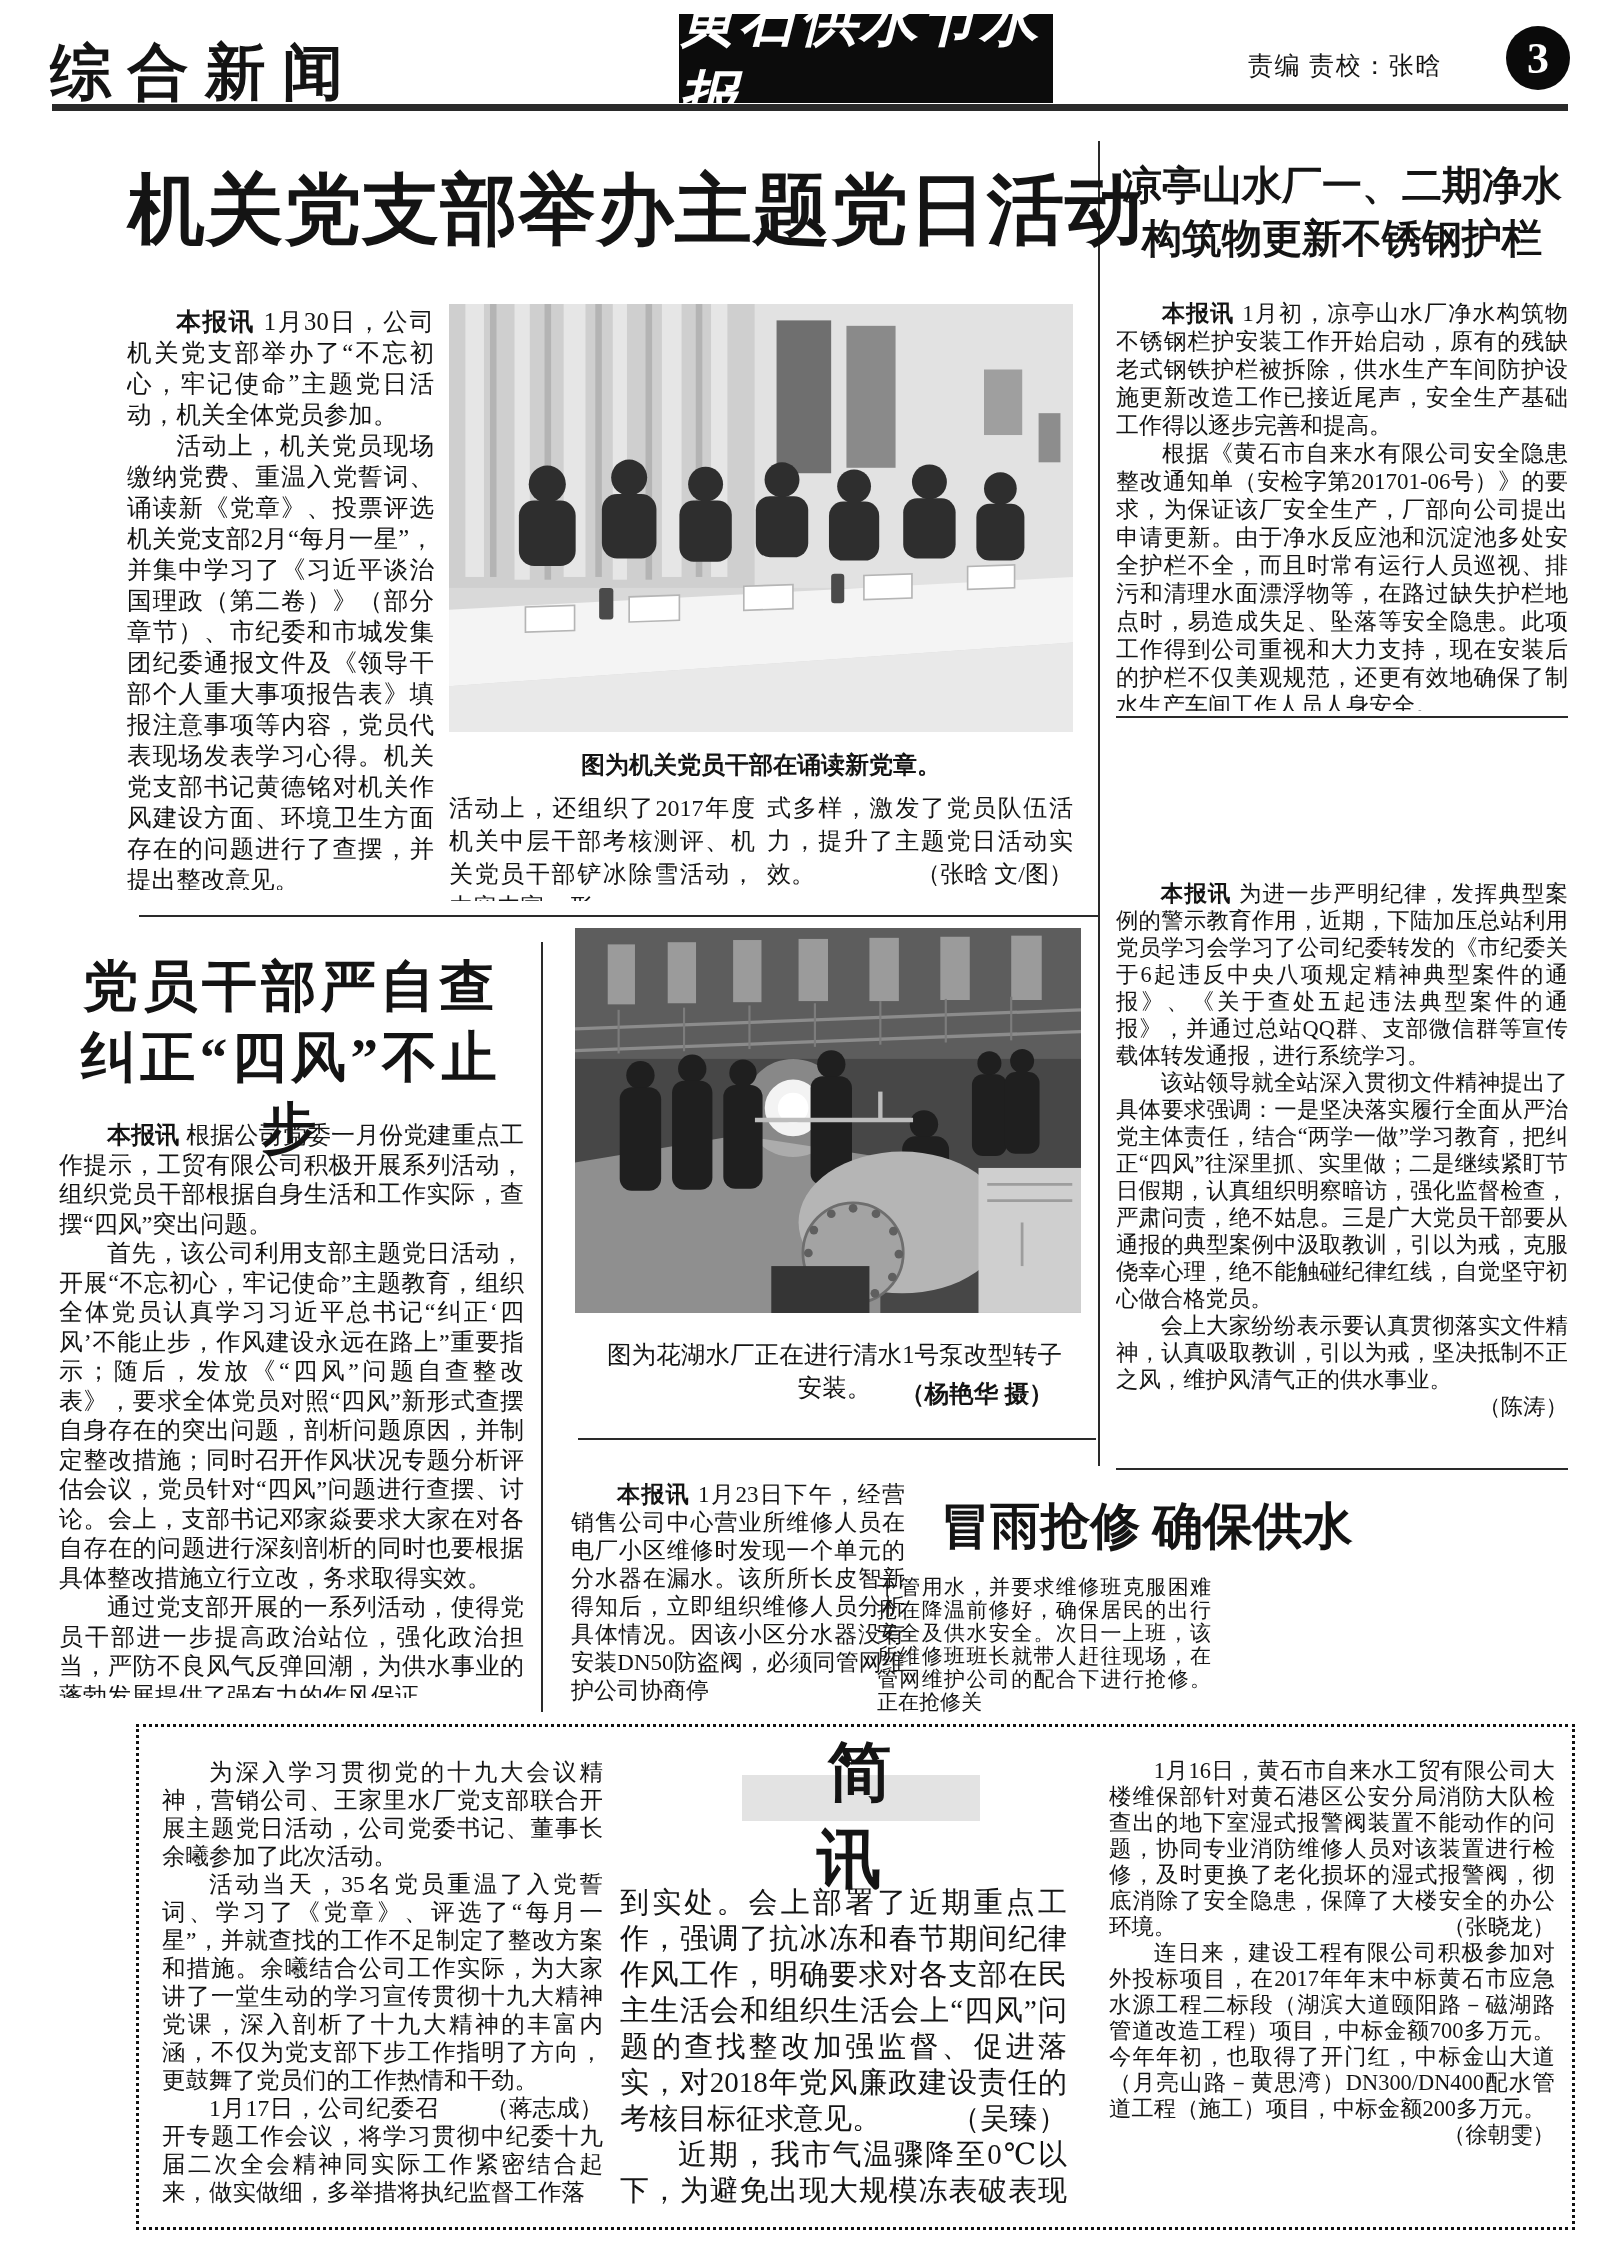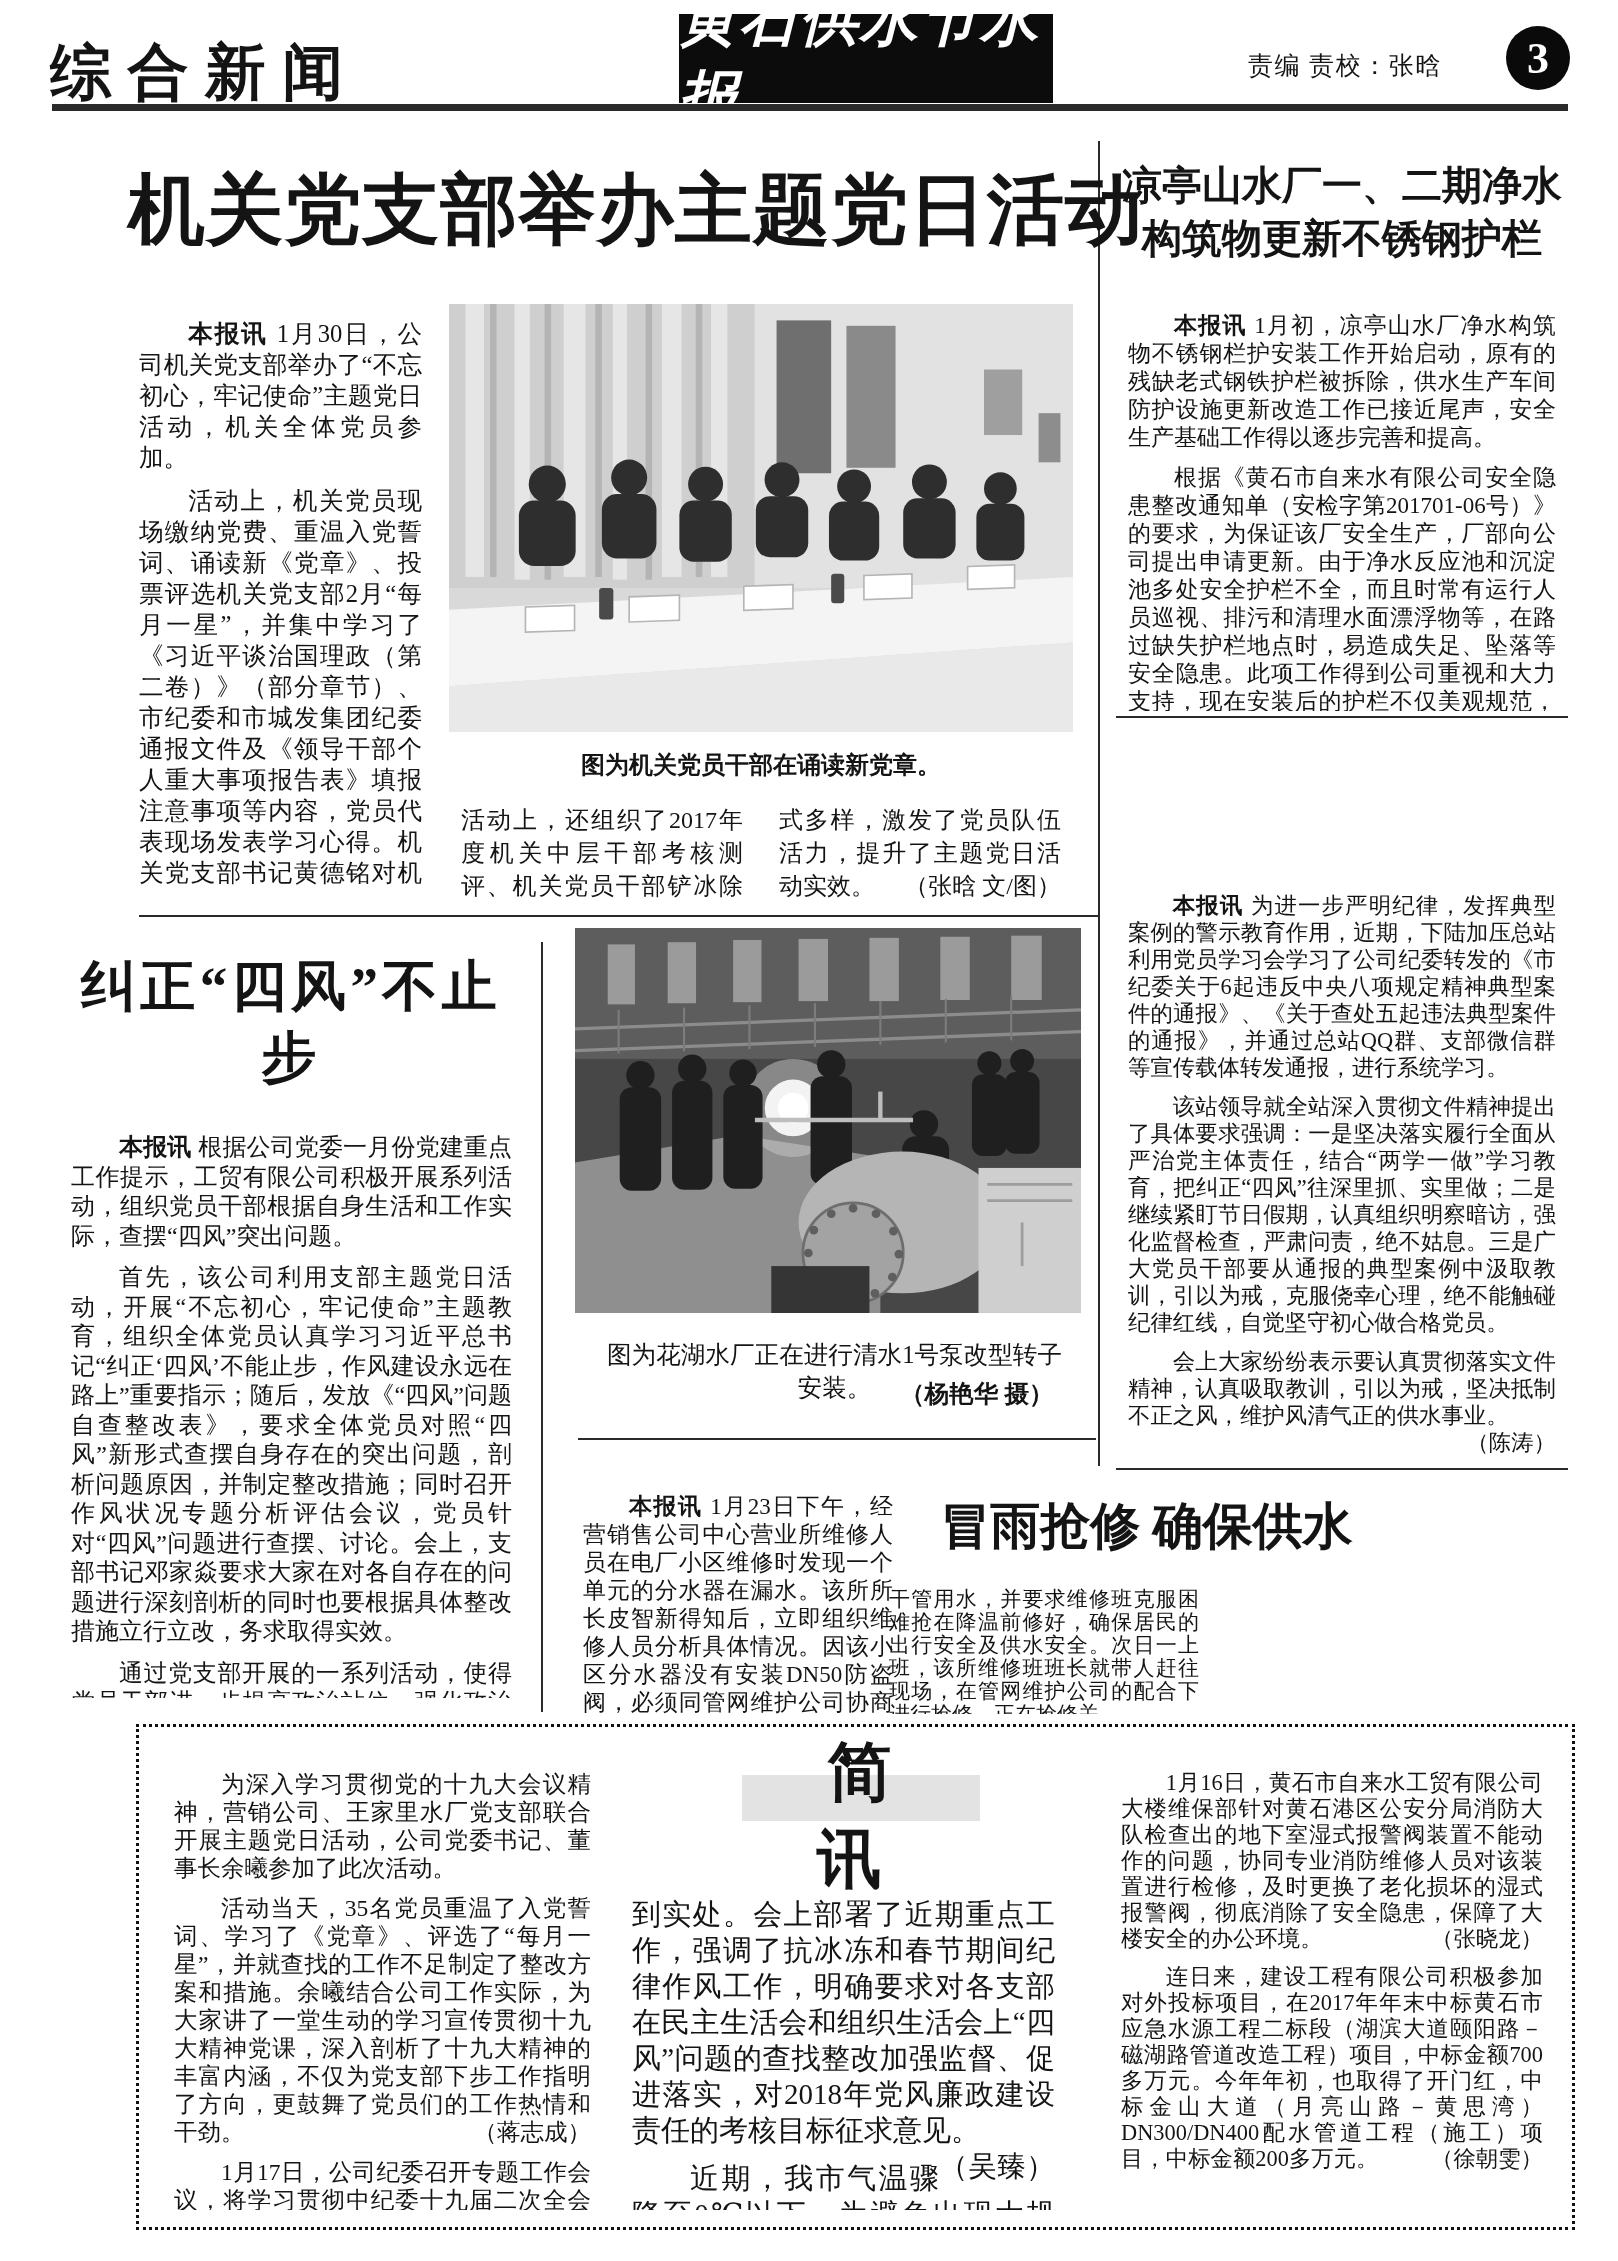--- a/index.html
+++ b/index.html
@@ -2,21 +2,21 @@
 <html style="font-size:8.7px"><head>
 <meta charset="utf-8">
 <style>
   html,body{margin:0;padding:0;background:#9a9a9a;}
   .page{position:relative;width:1619px;height:2261px;background:#ffffff;overflow:hidden;
         font-family:"Liberation Serif","DejaVu Serif",serif;color:#141414;}
   .abs{position:absolute;}
   .hei{font-family:"Liberation Sans","DejaVu Sans",sans-serif;}
   .rule{position:absolute;background:#2a2a2a;}
   .tcol{position:absolute;overflow:hidden;text-align:justify;}
-  .para{margin:12px;text-indent:2em;}
+  .para{margin:0;text-indent:2em;}
   .para.noind{text-indent:0;}
   .lead{font-weight:bold;font-family:"Liberation Sans","DejaVu Sans",sans-serif;}
   .sig{float:right;}
 
   
   .sec-title{left:50px;top:24px;font-size:61px;font-weight:700;letter-spacing:16.4px;margin-top:8px;}
   .masthead{left:679px;top:14px;width:374px;height:89px;background:#0c0c0c;color:#ffffff;
             display:flex;align-items:center;justify-content:center;}
   .masthead span{font-size:58px;font-weight:700;font-style:italic;letter-spacing:2.2px;}
   .editors{left:1248px;top:49px;font-size:25px;letter-spacing:1.6px;}
@@ -178,20 +178,21 @@
       <p class="para"><span>根据《黄石市自来水有限公司安全隐患整改通知单（安检字第201701-06号）》的要求，为保证该厂安全生产，厂部向公司提出申请更新。由于净水反应池和沉淀池多处安全护栏不全，而且时常有运行人员巡视、排污和清理水面漂浮物等，在路过缺失护栏地点时，易造成失足、坠落等安全隐患。此项工作得到公司重视和大力支持，现在安装后的护栏不仅美观规范，还更有效地确保了制水生产车间工作人员人身安全。</span></p>
     </div>
 
   <div class="tcol xl-body">
       <p class="para"><span class="lead">本报讯 </span><span>为进一步严明纪律，发挥典型案例的警示教育作用，近期，下陆加压总站利用党员学习会学习了公司纪委转发的《市纪委关于6起违反中央八项规定精神典型案件的通报》、《关于查处五起违法典型案件的通报》，并通过总站QQ群、支部微信群等宣传载体转发通报，进行系统学习。</span></p>
       <p class="para"><span>该站领导就全站深入贯彻文件精神提出了具体要求强调：一是坚决落实履行全面从严治党主体责任，结合“两学一做”学习教育，把纠正“四风”往深里抓、实里做；二是继续紧盯节日假期，认真组织明察暗访，强化监督检查，严肃问责，绝不姑息。三是广大党员干部要从通报的典型案例中汲取教训，引以为戒，克服侥幸心理，绝不能触碰纪律红线，自觉坚守初心做合格党员。</span></p>
       <p class="para"><span>会上大家纷纷表示要认真贯彻落实文件精神，认真吸取教训，引以为戒，坚决抵制不正之风，维护风清气正的供水事业。</span><span class="sig">（陈涛）</span></p>
     </div>
 
   <div class="abs dy-head">
+    <div>党员干部严自查</div>
     <div>纠正“四风”不止步</div>
   </div>
   <div class="tcol dy-body">
       <p class="para"><span class="lead">本报讯 </span><span>根据公司党委一月份党建重点工作提示，工贸有限公司积极开展系列活动，组织党员干部根据自身生活和工作实际，查摆“四风”突出问题。</span></p>
       <p class="para"><span>首先，该公司利用支部主题党日活动，开展“不忘初心，牢记使命”主题教育，组织全体党员认真学习习近平总书记“纠正‘四风’不能止步，作风建设永远在路上”重要指示；随后，发放《“四风”问题自查整改表》，要求全体党员对照“四风”新形式查摆自身存在的突出问题，剖析问题原因，并制定整改措施；同时召开作风状况专题分析评估会议，党员针对“四风”问题进行查摆、讨论。会上，支部书记邓家焱要求大家在对各自存在的问题进行深刻剖析的同时也要根据具体整改措施立行立改，务求取得实效。</span></p>
       <p class="para"><span>通过党支部开展的一系列活动，使得党员干部进一步提高政治站位，强化政治担当，严防不良风气反弹回潮，为供水事业的蓬勃发展提供了强有力的作风保证。</span></p>
     </div>
 
   <svg class="abs p2-photo" viewBox="0 0 928 706" aria-hidden="true">
     <rect width="928" height="706" fill="#474747"></rect>

